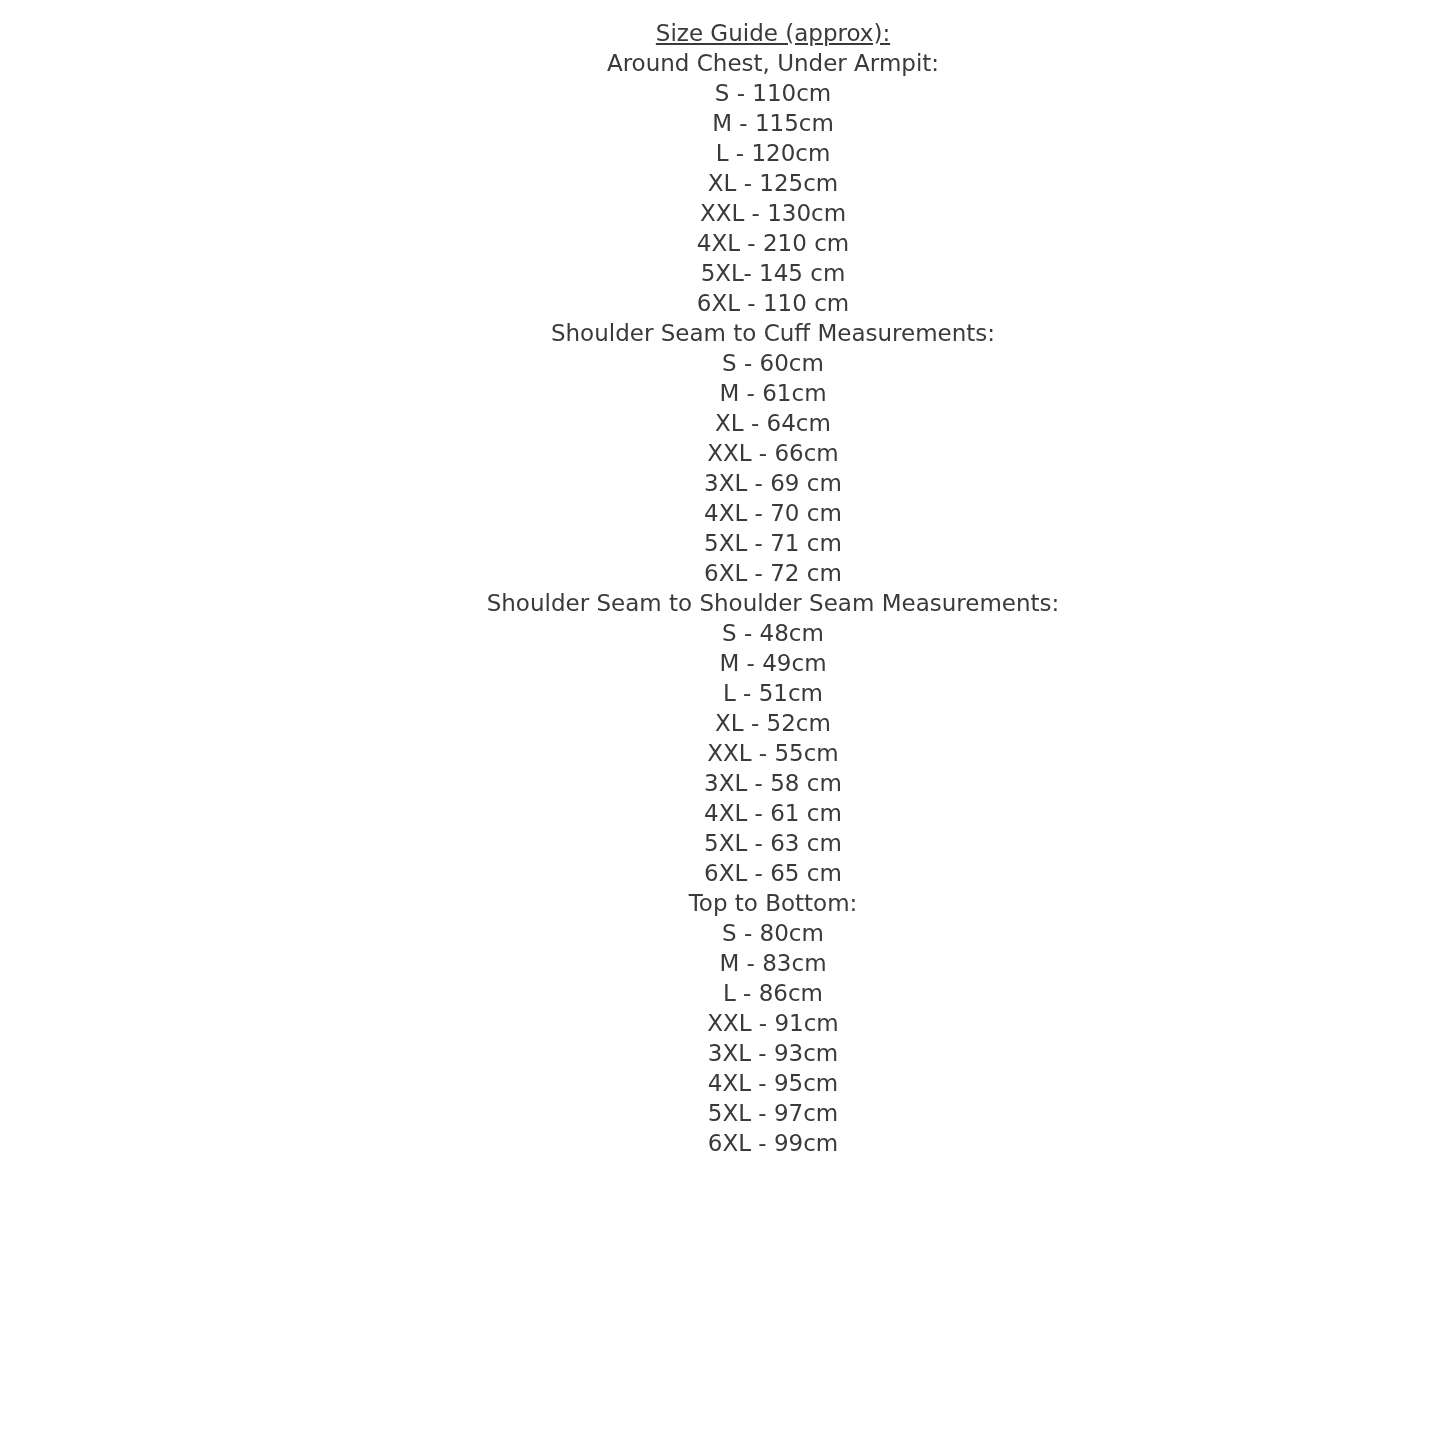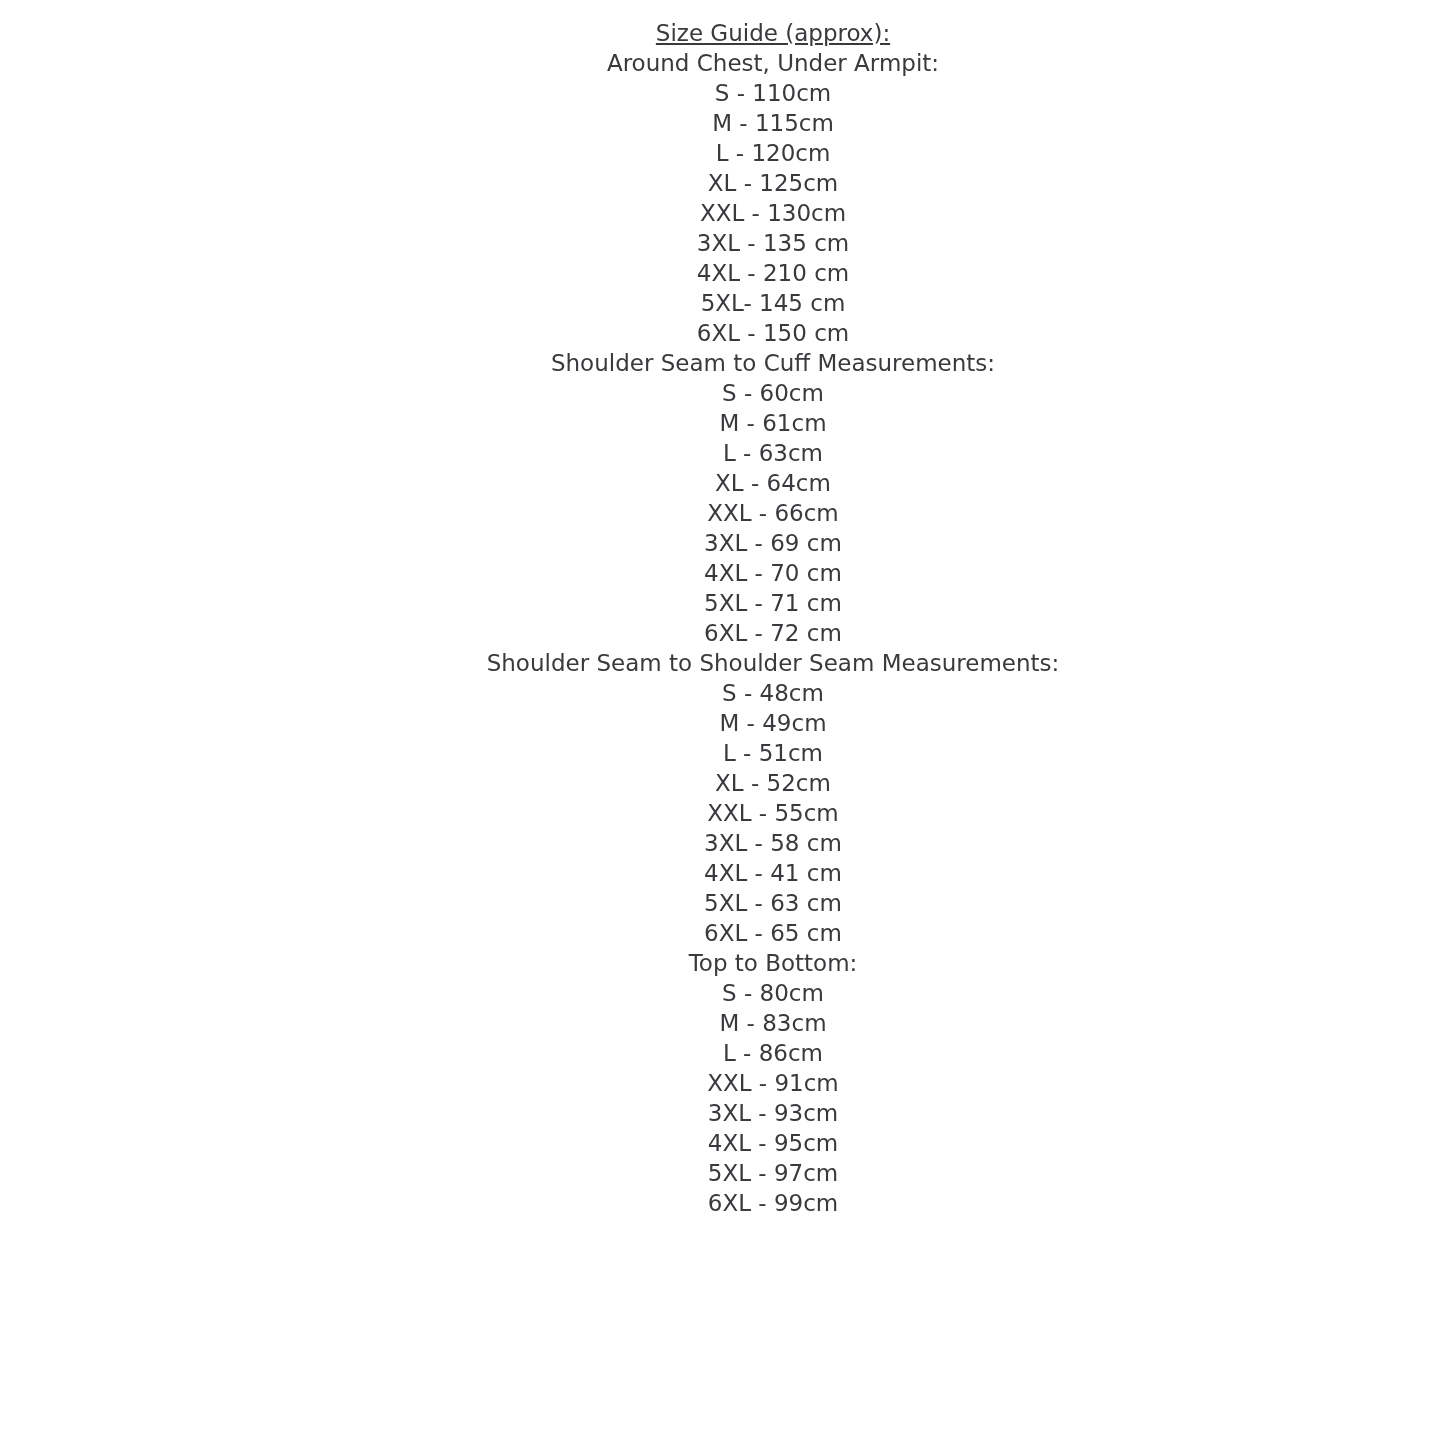--- a/index.html
+++ b/index.html
@@ -39,46 +39,44 @@
   <div class="col">
     <div class="line doc-title">Size Guide (approx):</div>
     <div id="sections">
         <section>
           <div class="line gap-before">Around Chest, Under Armpit:</div>
           <div class="line gap-before">S - 110cm</div>
           <div class="line">M - 115cm</div>
           <div class="line">L - 120cm</div>
           <div class="line">XL - 125cm</div>
           <div class="line">XXL - 130cm</div>
-          <div class="line">3XL - 135 cm</div>
           <div class="line">4XL - 210 cm</div>
           <div class="line">5XL- 145 cm</div>
-          <div class="line">6XL - 150 cm</div>
+          <div class="line">6XL - 110 cm</div>
         </section>
         <section>
           <div class="line gap-before">Shoulder Seam to Cuff Measurements:</div>
           <div class="line">S - 60cm</div>
           <div class="line">M - 61cm</div>
-          <div class="line">L - 63cm</div>
           <div class="line">XL - 64cm</div>
           <div class="line">XXL - 66cm</div>
           <div class="line">3XL - 69 cm</div>
           <div class="line">4XL - 70 cm</div>
           <div class="line">5XL - 71 cm</div>
           <div class="line">6XL - 72 cm</div>
         </section>
         <section>
           <div class="line gap-before">Shoulder Seam to Shoulder Seam Measurements:</div>
           <div class="line gap-before">S - 48cm</div>
           <div class="line">M - 49cm</div>
           <div class="line">L - 51cm</div>
           <div class="line">XL - 52cm</div>
           <div class="line">XXL - 55cm</div>
           <div class="line">3XL - 58 cm</div>
-          <div class="line">4XL - 41 cm</div>
+          <div class="line">4XL - 61 cm</div>
           <div class="line">5XL - 63 cm</div>
           <div class="line">6XL - 65 cm</div>
         </section>
         <section>
           <div class="line gap-before">Top to Bottom:</div>
           <div class="line">S - 80cm</div>
           <div class="line">M - 83cm</div>
           <div class="line">L - 86cm</div>
           <div class="line">XXL - 91cm</div>
           <div class="line">3XL - 93cm</div>

